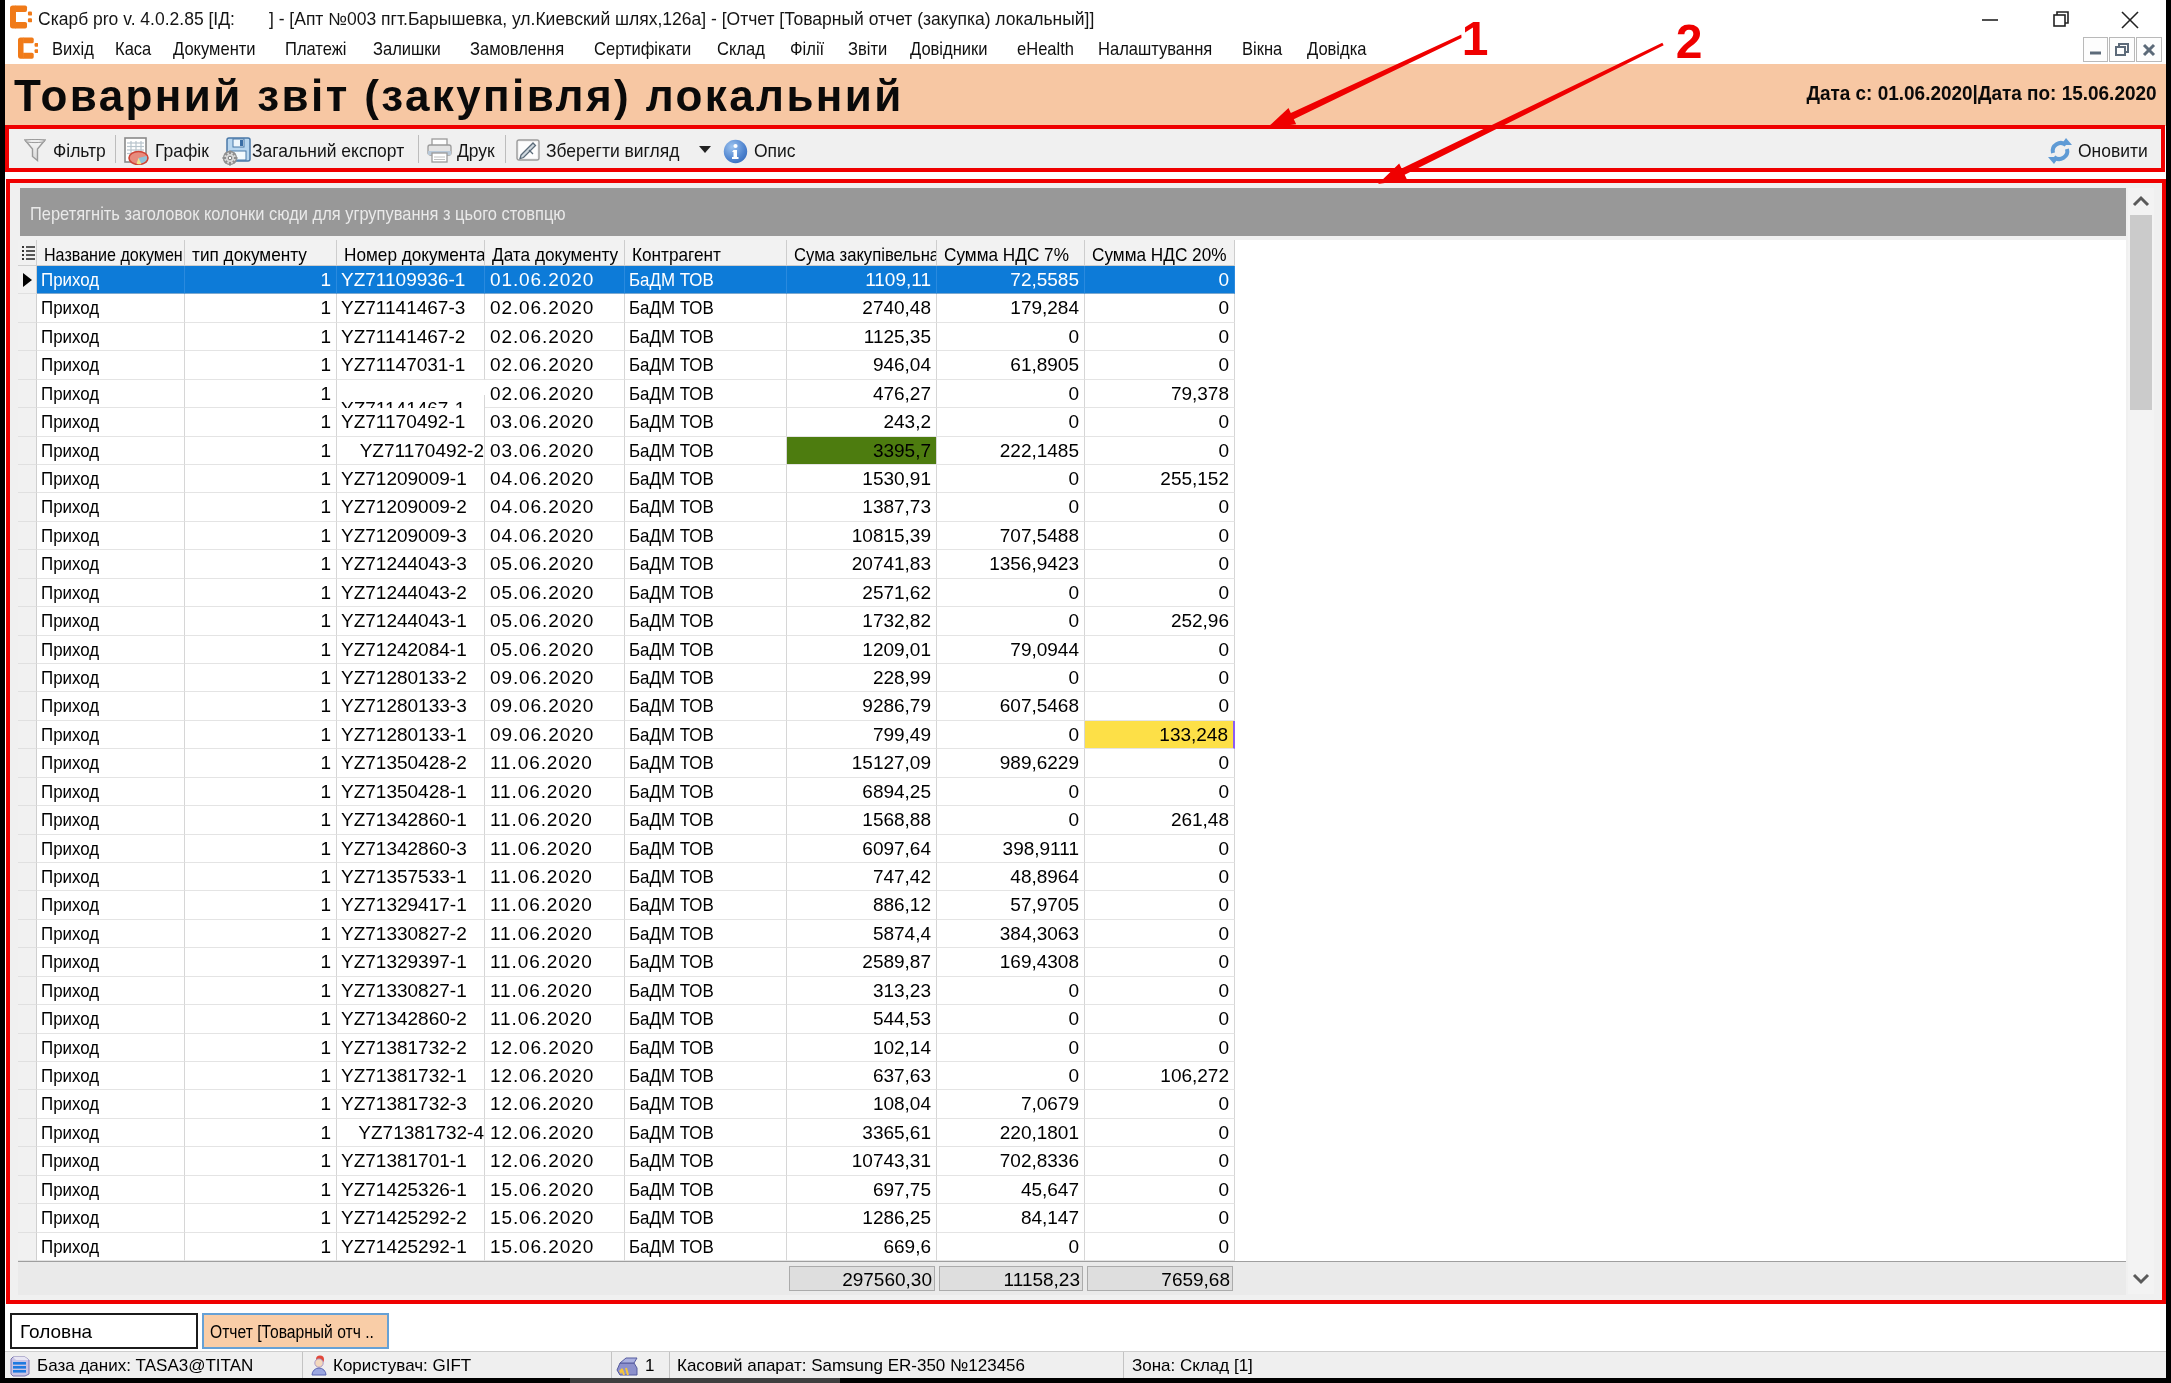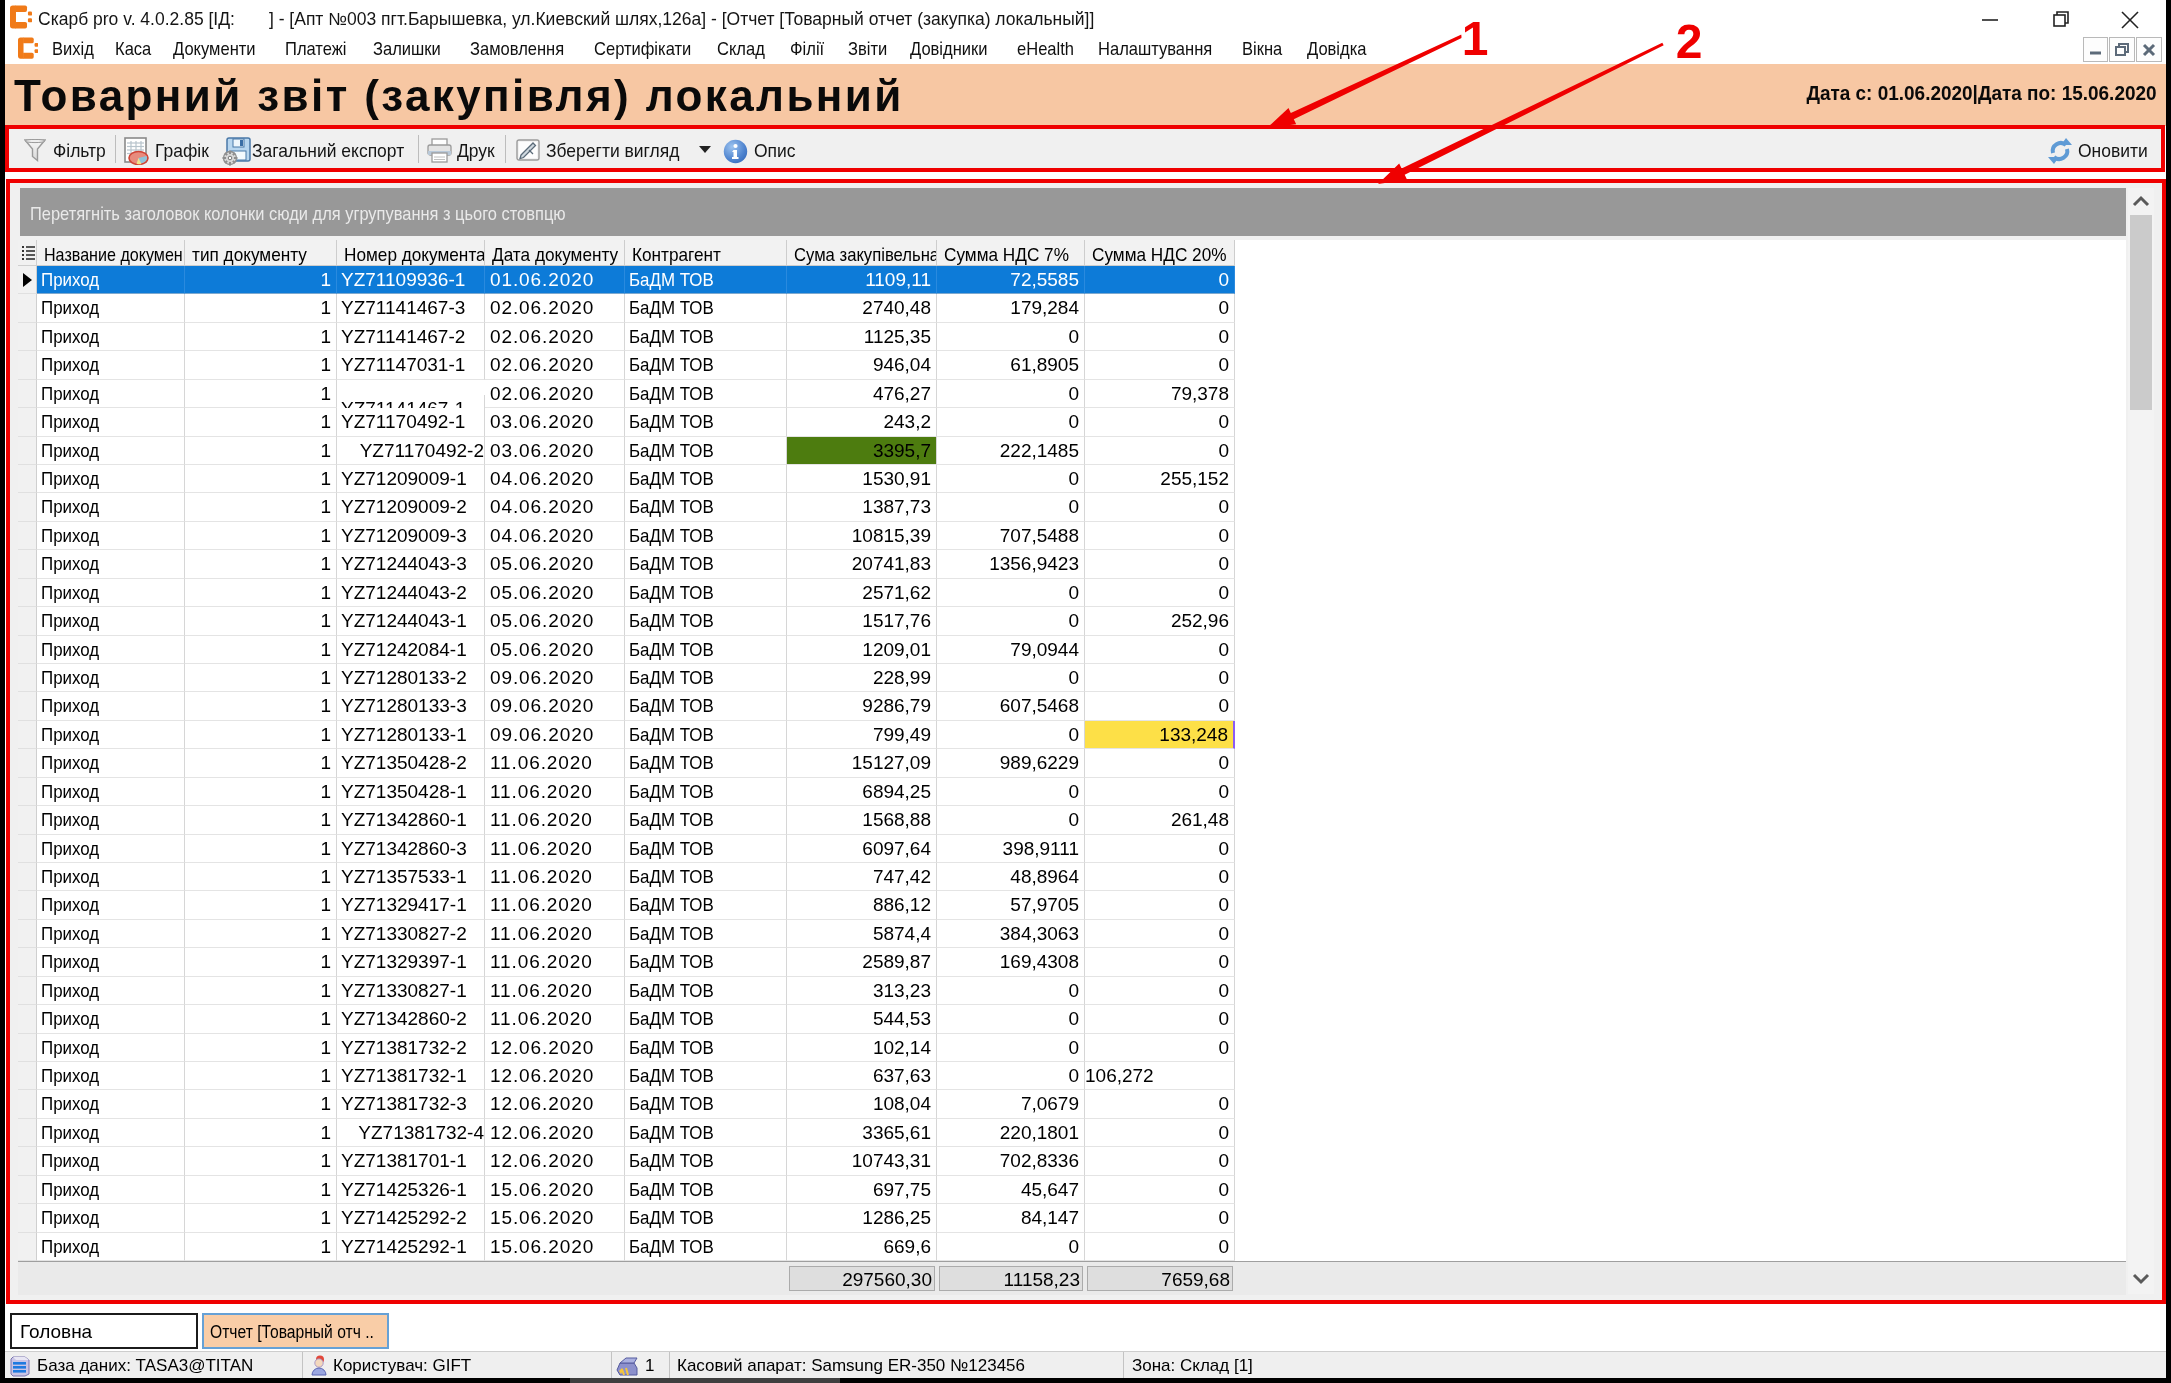--- a/index.html
+++ b/index.html
@@ -292,21 +292,21 @@
 <div class="abs txt" style="left:625px;top:578.71px;width:162px;height:28.43px;background:#fff;border-right:1px solid #d6d6d6;border-bottom:1px solid #e4e4e4;overflow:hidden;font-size:19px;color:#000;text-align:left;padding:3px 0 0 4px"><span style="display:inline-block;transform:scaleX(0.89);transform-origin:0 50%">БаДМ ТОВ</span></div>
 <div class="abs txt" style="left:787px;top:578.71px;width:150px;height:28.43px;background:#fff;border-right:1px solid #d6d6d6;border-bottom:1px solid #e4e4e4;overflow:hidden;font-size:19px;color:#000;text-align:right;padding:3px 5px 0 0">2571,62</div>
 <div class="abs txt" style="left:937px;top:578.71px;width:148px;height:28.43px;background:#fff;border-right:1px solid #d6d6d6;border-bottom:1px solid #e4e4e4;overflow:hidden;font-size:19px;color:#000;text-align:right;padding:3px 5px 0 0">0</div>
 <div class="abs txt" style="left:1085px;top:578.71px;width:150px;height:28.43px;background:#fff;border-right:1px solid #d6d6d6;border-bottom:1px solid #e4e4e4;overflow:hidden;font-size:19px;color:#000;text-align:right;padding:3px 5px 0 0">0</div>
 <div class="abs" style="left:18px;top:607.14px;width:19px;height:28.43px;background:#f1f1f1;border-right:1px solid #cfcfcf;border-bottom:1px solid #e0e0e0"></div>
 <div class="abs txt" style="left:37px;top:607.14px;width:148px;height:28.43px;background:#fff;border-right:1px solid #d6d6d6;border-bottom:1px solid #e4e4e4;overflow:hidden;font-size:19px;color:#000;text-align:left;padding:3px 0 0 4px"><span style="display:inline-block;transform:scaleX(0.89);transform-origin:0 50%">Приход</span></div>
 <div class="abs txt" style="left:185px;top:607.14px;width:152px;height:28.43px;background:#fff;border-right:1px solid #d6d6d6;border-bottom:1px solid #e4e4e4;overflow:hidden;font-size:19px;color:#000;text-align:right;padding:3px 5px 0 0">1</div>
 <div class="abs txt" style="left:337px;top:607.14px;width:148px;height:28.43px;background:#fff;border-right:1px solid #d6d6d6;border-bottom:1px solid #e4e4e4;overflow:hidden;font-size:19px;color:#000;text-align:left;padding:3px 0 0 4px">YZ71244043-1</div>
 <div class="abs txt" style="left:485px;top:607.14px;width:140px;height:28.43px;background:#fff;border-right:1px solid #d6d6d6;border-bottom:1px solid #e4e4e4;overflow:hidden;font-size:19px;color:#000;text-align:left;padding:3px 0 0 5px;letter-spacing:0.9px">05.06.2020</div>
 <div class="abs txt" style="left:625px;top:607.14px;width:162px;height:28.43px;background:#fff;border-right:1px solid #d6d6d6;border-bottom:1px solid #e4e4e4;overflow:hidden;font-size:19px;color:#000;text-align:left;padding:3px 0 0 4px"><span style="display:inline-block;transform:scaleX(0.89);transform-origin:0 50%">БаДМ ТОВ</span></div>
-<div class="abs txt" style="left:787px;top:607.14px;width:150px;height:28.43px;background:#fff;border-right:1px solid #d6d6d6;border-bottom:1px solid #e4e4e4;overflow:hidden;font-size:19px;color:#000;text-align:right;padding:3px 5px 0 0">1517,76</div>
+<div class="abs txt" style="left:787px;top:607.14px;width:150px;height:28.43px;background:#fff;border-right:1px solid #d6d6d6;border-bottom:1px solid #e4e4e4;overflow:hidden;font-size:19px;color:#000;text-align:right;padding:3px 5px 0 0">1732,82</div>
 <div class="abs txt" style="left:937px;top:607.14px;width:148px;height:28.43px;background:#fff;border-right:1px solid #d6d6d6;border-bottom:1px solid #e4e4e4;overflow:hidden;font-size:19px;color:#000;text-align:right;padding:3px 5px 0 0">0</div>
 <div class="abs txt" style="left:1085px;top:607.14px;width:150px;height:28.43px;background:#fff;border-right:1px solid #d6d6d6;border-bottom:1px solid #e4e4e4;overflow:hidden;font-size:19px;color:#000;text-align:right;padding:3px 5px 0 0">252,96</div>
 <div class="abs" style="left:18px;top:635.57px;width:19px;height:28.43px;background:#f1f1f1;border-right:1px solid #cfcfcf;border-bottom:1px solid #e0e0e0"></div>
 <div class="abs txt" style="left:37px;top:635.57px;width:148px;height:28.43px;background:#fff;border-right:1px solid #d6d6d6;border-bottom:1px solid #e4e4e4;overflow:hidden;font-size:19px;color:#000;text-align:left;padding:3px 0 0 4px"><span style="display:inline-block;transform:scaleX(0.89);transform-origin:0 50%">Приход</span></div>
 <div class="abs txt" style="left:185px;top:635.57px;width:152px;height:28.43px;background:#fff;border-right:1px solid #d6d6d6;border-bottom:1px solid #e4e4e4;overflow:hidden;font-size:19px;color:#000;text-align:right;padding:3px 5px 0 0">1</div>
 <div class="abs txt" style="left:337px;top:635.57px;width:148px;height:28.43px;background:#fff;border-right:1px solid #d6d6d6;border-bottom:1px solid #e4e4e4;overflow:hidden;font-size:19px;color:#000;text-align:left;padding:3px 0 0 4px">YZ71242084-1</div>
 <div class="abs txt" style="left:485px;top:635.57px;width:140px;height:28.43px;background:#fff;border-right:1px solid #d6d6d6;border-bottom:1px solid #e4e4e4;overflow:hidden;font-size:19px;color:#000;text-align:left;padding:3px 0 0 5px;letter-spacing:0.9px">05.06.2020</div>
 <div class="abs txt" style="left:625px;top:635.57px;width:162px;height:28.43px;background:#fff;border-right:1px solid #d6d6d6;border-bottom:1px solid #e4e4e4;overflow:hidden;font-size:19px;color:#000;text-align:left;padding:3px 0 0 4px"><span style="display:inline-block;transform:scaleX(0.89);transform-origin:0 50%">БаДМ ТОВ</span></div>
 <div class="abs txt" style="left:787px;top:635.57px;width:150px;height:28.43px;background:#fff;border-right:1px solid #d6d6d6;border-bottom:1px solid #e4e4e4;overflow:hidden;font-size:19px;color:#000;text-align:right;padding:3px 5px 16px 0">1209,01</div>
 <div class="abs txt" style="left:937px;top:635.57px;width:148px;height:28.43px;background:#fff;border-right:1px solid #d6d6d6;border-bottom:1px solid #e4e4e4;overflow:hidden;font-size:19px;color:#000;text-align:right;padding:3px 5px 0 0">79,0944</div>
@@ -438,21 +438,21 @@
 <div class="abs txt" style="left:937px;top:1033.57px;width:148px;height:28.43px;background:#fff;border-right:1px solid #d6d6d6;border-bottom:1px solid #e4e4e4;overflow:hidden;font-size:19px;color:#000;text-align:right;padding:3px 5px 0 0">0</div>
 <div class="abs txt" style="left:1085px;top:1033.57px;width:150px;height:28.43px;background:#fff;border-right:1px solid #d6d6d6;border-bottom:1px solid #e4e4e4;overflow:hidden;font-size:19px;color:#000;text-align:right;padding:3px 5px 0 0">0</div>
 <div class="abs" style="left:18px;top:1062.00px;width:19px;height:28.43px;background:#f1f1f1;border-right:1px solid #cfcfcf;border-bottom:1px solid #e0e0e0"></div>
 <div class="abs txt" style="left:37px;top:1062.00px;width:148px;height:28.43px;background:#fff;border-right:1px solid #d6d6d6;border-bottom:1px solid #e4e4e4;overflow:hidden;font-size:19px;color:#000;text-align:left;padding:3px 0 0 4px"><span style="display:inline-block;transform:scaleX(0.89);transform-origin:0 50%">Приход</span></div>
 <div class="abs txt" style="left:185px;top:1062.00px;width:152px;height:28.43px;background:#fff;border-right:1px solid #d6d6d6;border-bottom:1px solid #e4e4e4;overflow:hidden;font-size:19px;color:#000;text-align:right;padding:3px 5px 0 0">1</div>
 <div class="abs txt" style="left:337px;top:1062.00px;width:148px;height:28.43px;background:#fff;border-right:1px solid #d6d6d6;border-bottom:1px solid #e4e4e4;overflow:hidden;font-size:19px;color:#000;text-align:left;padding:3px 0 0 4px">YZ71381732-1</div>
 <div class="abs txt" style="left:485px;top:1062.00px;width:140px;height:28.43px;background:#fff;border-right:1px solid #d6d6d6;border-bottom:1px solid #e4e4e4;overflow:hidden;font-size:19px;color:#000;text-align:left;padding:3px 0 0 5px;letter-spacing:0.9px">12.06.2020</div>
 <div class="abs txt" style="left:625px;top:1062.00px;width:162px;height:28.43px;background:#fff;border-right:1px solid #d6d6d6;border-bottom:1px solid #e4e4e4;overflow:hidden;font-size:19px;color:#000;text-align:left;padding:3px 0 0 4px"><span style="display:inline-block;transform:scaleX(0.89);transform-origin:0 50%">БаДМ ТОВ</span></div>
 <div class="abs txt" style="left:787px;top:1062.00px;width:150px;height:28.43px;background:#fff;border-right:1px solid #d6d6d6;border-bottom:1px solid #e4e4e4;overflow:hidden;font-size:19px;color:#000;text-align:right;padding:3px 5px 0 0">637,63</div>
 <div class="abs txt" style="left:937px;top:1062.00px;width:148px;height:28.43px;background:#fff;border-right:1px solid #d6d6d6;border-bottom:1px solid #e4e4e4;overflow:hidden;font-size:19px;color:#000;text-align:right;padding:3px 5px 0 0">0</div>
-<div class="abs txt" style="left:1085px;top:1062.00px;width:150px;height:28.43px;background:#fff;border-right:1px solid #d6d6d6;border-bottom:1px solid #e4e4e4;overflow:hidden;font-size:19px;color:#000;text-align:left;padding:3px 5px 0 0">106,272</div>
+<div class="abs txt" style="left:1085px;top:1062.00px;width:150px;height:28.43px;background:#fff;border-right:1px solid #d6d6d6;border-bottom:1px solid #e4e4e4;overflow:hidden;font-size:19px;color:#000;text-align:right;padding:3px 5px 0 0">106,272</div>
 <div class="abs" style="left:18px;top:1090.43px;width:19px;height:28.43px;background:#f1f1f1;border-right:1px solid #cfcfcf;border-bottom:1px solid #e0e0e0"></div>
 <div class="abs txt" style="left:37px;top:1090.43px;width:148px;height:28.43px;background:#fff;border-right:1px solid #d6d6d6;border-bottom:1px solid #e4e4e4;overflow:hidden;font-size:19px;color:#000;text-align:left;padding:3px 0 0 4px"><span style="display:inline-block;transform:scaleX(0.89);transform-origin:0 50%">Приход</span></div>
 <div class="abs txt" style="left:185px;top:1090.43px;width:152px;height:28.43px;background:#fff;border-right:1px solid #d6d6d6;border-bottom:1px solid #e4e4e4;overflow:hidden;font-size:19px;color:#000;text-align:right;padding:3px 5px 0 0">1</div>
 <div class="abs txt" style="left:337px;top:1090.43px;width:148px;height:28.43px;background:#fff;border-right:1px solid #d6d6d6;border-bottom:1px solid #e4e4e4;overflow:hidden;font-size:19px;color:#000;text-align:left;padding:3px 0 0 4px">YZ71381732-3</div>
 <div class="abs txt" style="left:485px;top:1090.43px;width:140px;height:28.43px;background:#fff;border-right:1px solid #d6d6d6;border-bottom:1px solid #e4e4e4;overflow:hidden;font-size:19px;color:#000;text-align:left;padding:3px 0 0 5px;letter-spacing:0.9px">12.06.2020</div>
 <div class="abs txt" style="left:625px;top:1090.43px;width:162px;height:28.43px;background:#fff;border-right:1px solid #d6d6d6;border-bottom:1px solid #e4e4e4;overflow:hidden;font-size:19px;color:#000;text-align:left;padding:3px 0 0 4px"><span style="display:inline-block;transform:scaleX(0.89);transform-origin:0 50%">БаДМ ТОВ</span></div>
 <div class="abs txt" style="left:787px;top:1090.43px;width:150px;height:28.43px;background:#fff;border-right:1px solid #d6d6d6;border-bottom:1px solid #e4e4e4;overflow:hidden;font-size:19px;color:#000;text-align:right;padding:3px 5px 0 0">108,04</div>
 <div class="abs txt" style="left:937px;top:1090.43px;width:148px;height:28.43px;background:#fff;border-right:1px solid #d6d6d6;border-bottom:1px solid #e4e4e4;overflow:hidden;font-size:19px;color:#000;text-align:right;padding:3px 5px 0 0">7,0679</div>
 <div class="abs txt" style="left:1085px;top:1090.43px;width:150px;height:28.43px;background:#fff;border-right:1px solid #d6d6d6;border-bottom:1px solid #e4e4e4;overflow:hidden;font-size:19px;color:#000;text-align:right;padding:3px 5px 0 0">0</div>
 <div class="abs" style="left:18px;top:1118.86px;width:19px;height:28.43px;background:#f1f1f1;border-right:1px solid #cfcfcf;border-bottom:1px solid #e0e0e0"></div>

